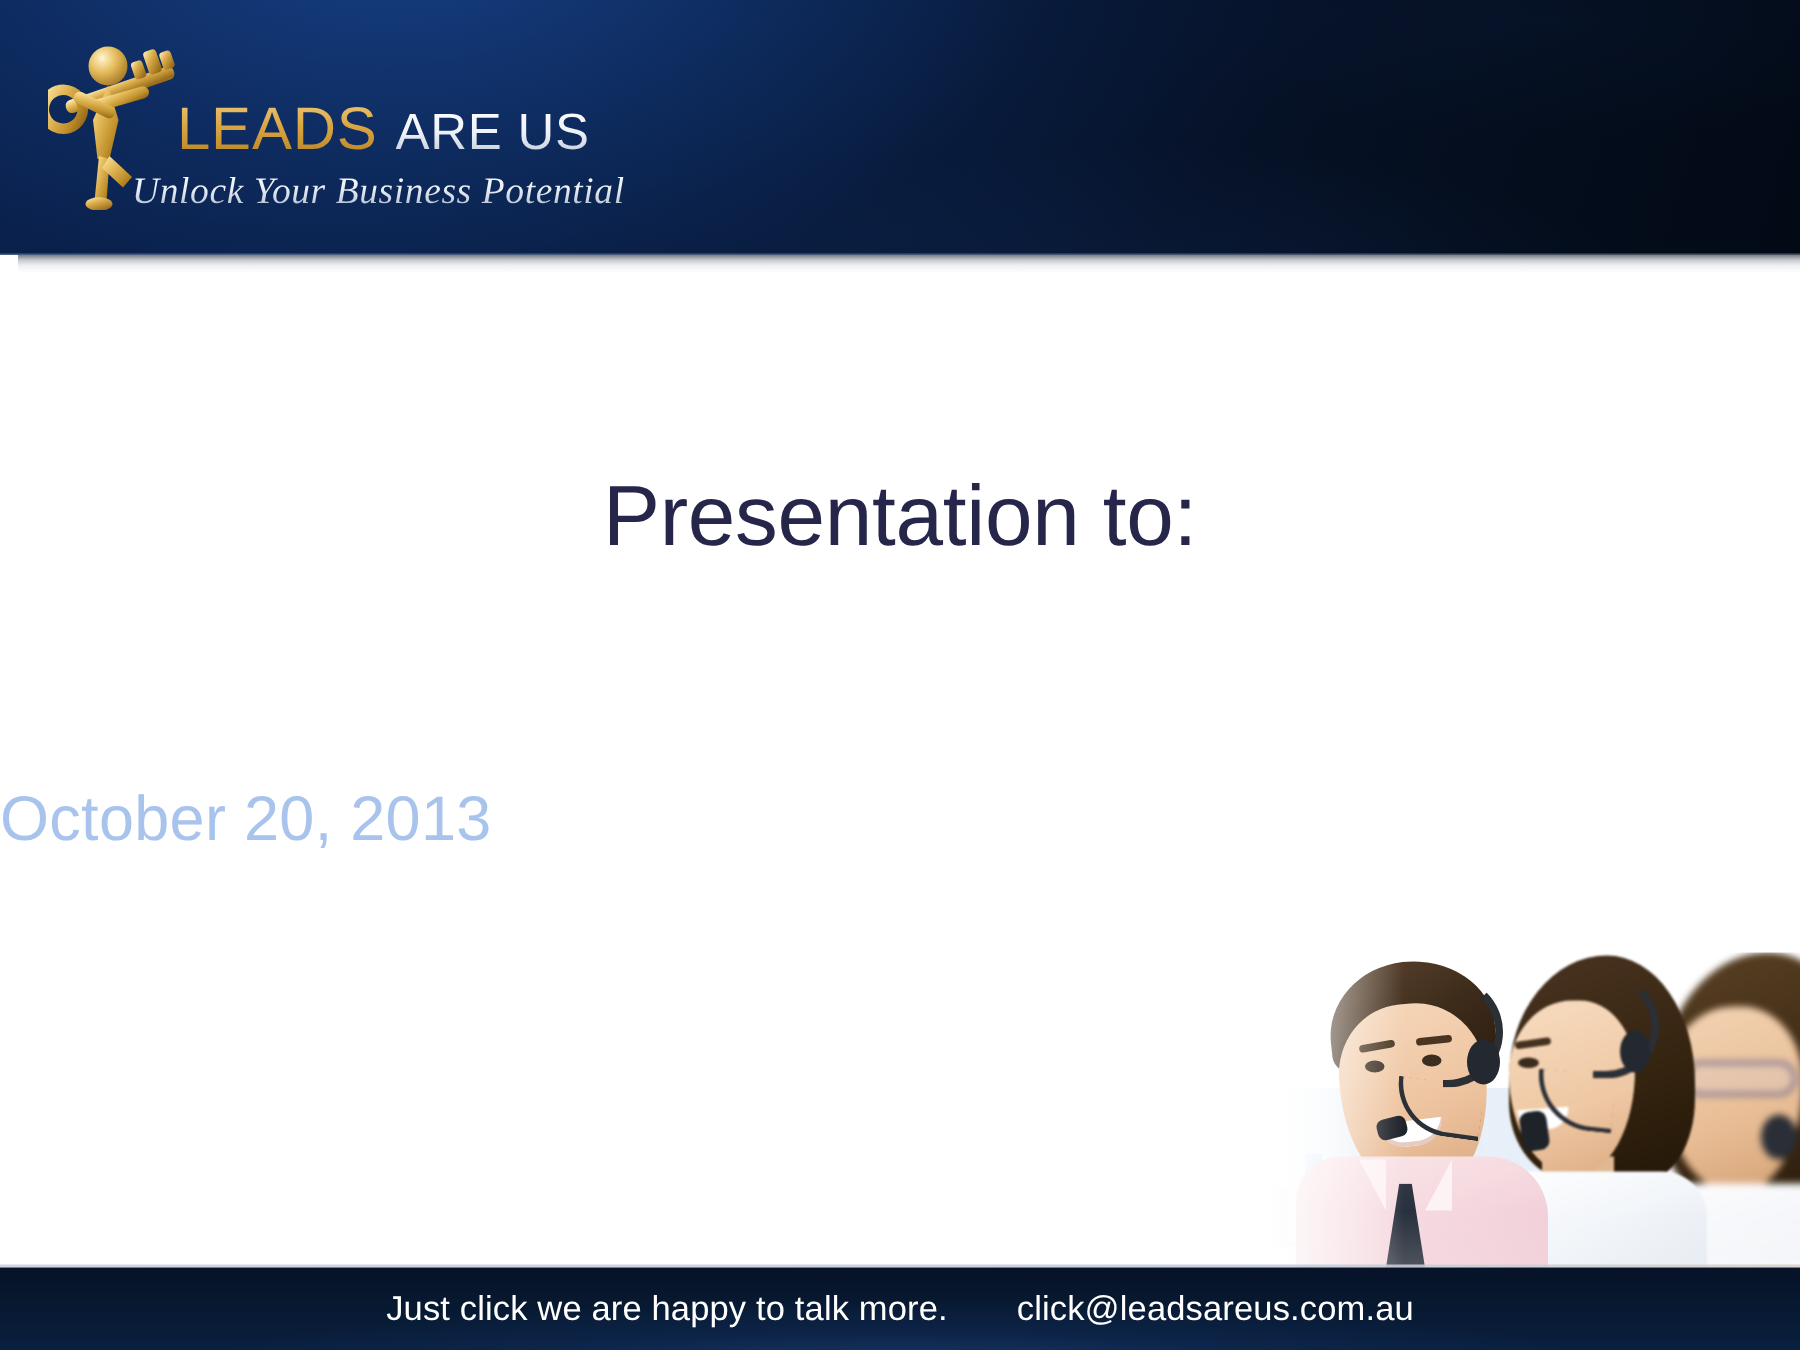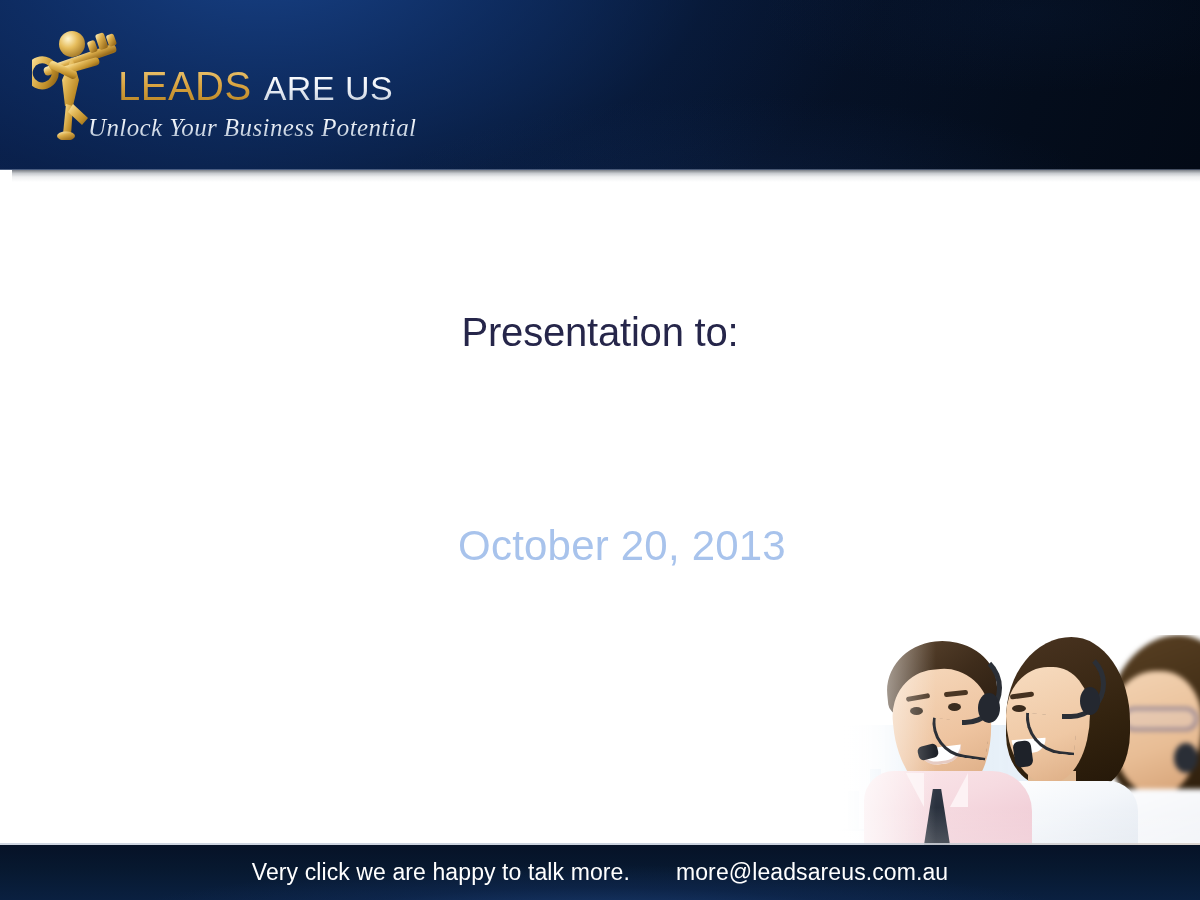--- a/index.html
+++ b/index.html
@@ -114,39 +114,37 @@
 
   
   #title-block {
     position:absolute;
     left:0; top:305px;
     width:1200px;
     text-align:center;
   }
   .title-line {
     font-family:"Liberation Sans", sans-serif;
-    font-size:40px;
+    font-size:57px;
     font-weight:400;
     color:#262murky;
     color:#26264a;
     line-height:1.38;
     letter-spacing:-0.2px;
   }
 
   #date-line {
     position:absolute;
     left:0; top:522px;
     width:1200px;
-    text-align:center;
     font-family:"Liberation Sans", sans-serif;
     font-size:42px;
     font-weight:400;
     color:#a8c3ec;
     letter-spacing:0.2px;
-    padding-left:44px;
   }
 
   
   #team-photo {
     position:absolute;
     right:0; bottom:55px;
     width:400px; height:210px;
     overflow:hidden;
   }
   #team-photo .photo-canvas {
@@ -442,17 +440,17 @@
         <div class="boom"></div>
         <div class="mic"></div>
       </div>
 
       <div class="feather"></div>
     </div>
   </div>
 
   <div id="footer-topline"></div>
   <div id="footer-bar">
-    <span id="footer-cta" class="footer-text">Very click we are happy to talk more.</span>
-    <span class="footer-text">more@leadsareus.com.au</span>
+    <span id="footer-cta" class="footer-text">Just click we are happy to talk more.</span>
+    <span class="footer-text">click@leadsareus.com.au</span>
   </div>
 
 </div>
 
 </body></html>

